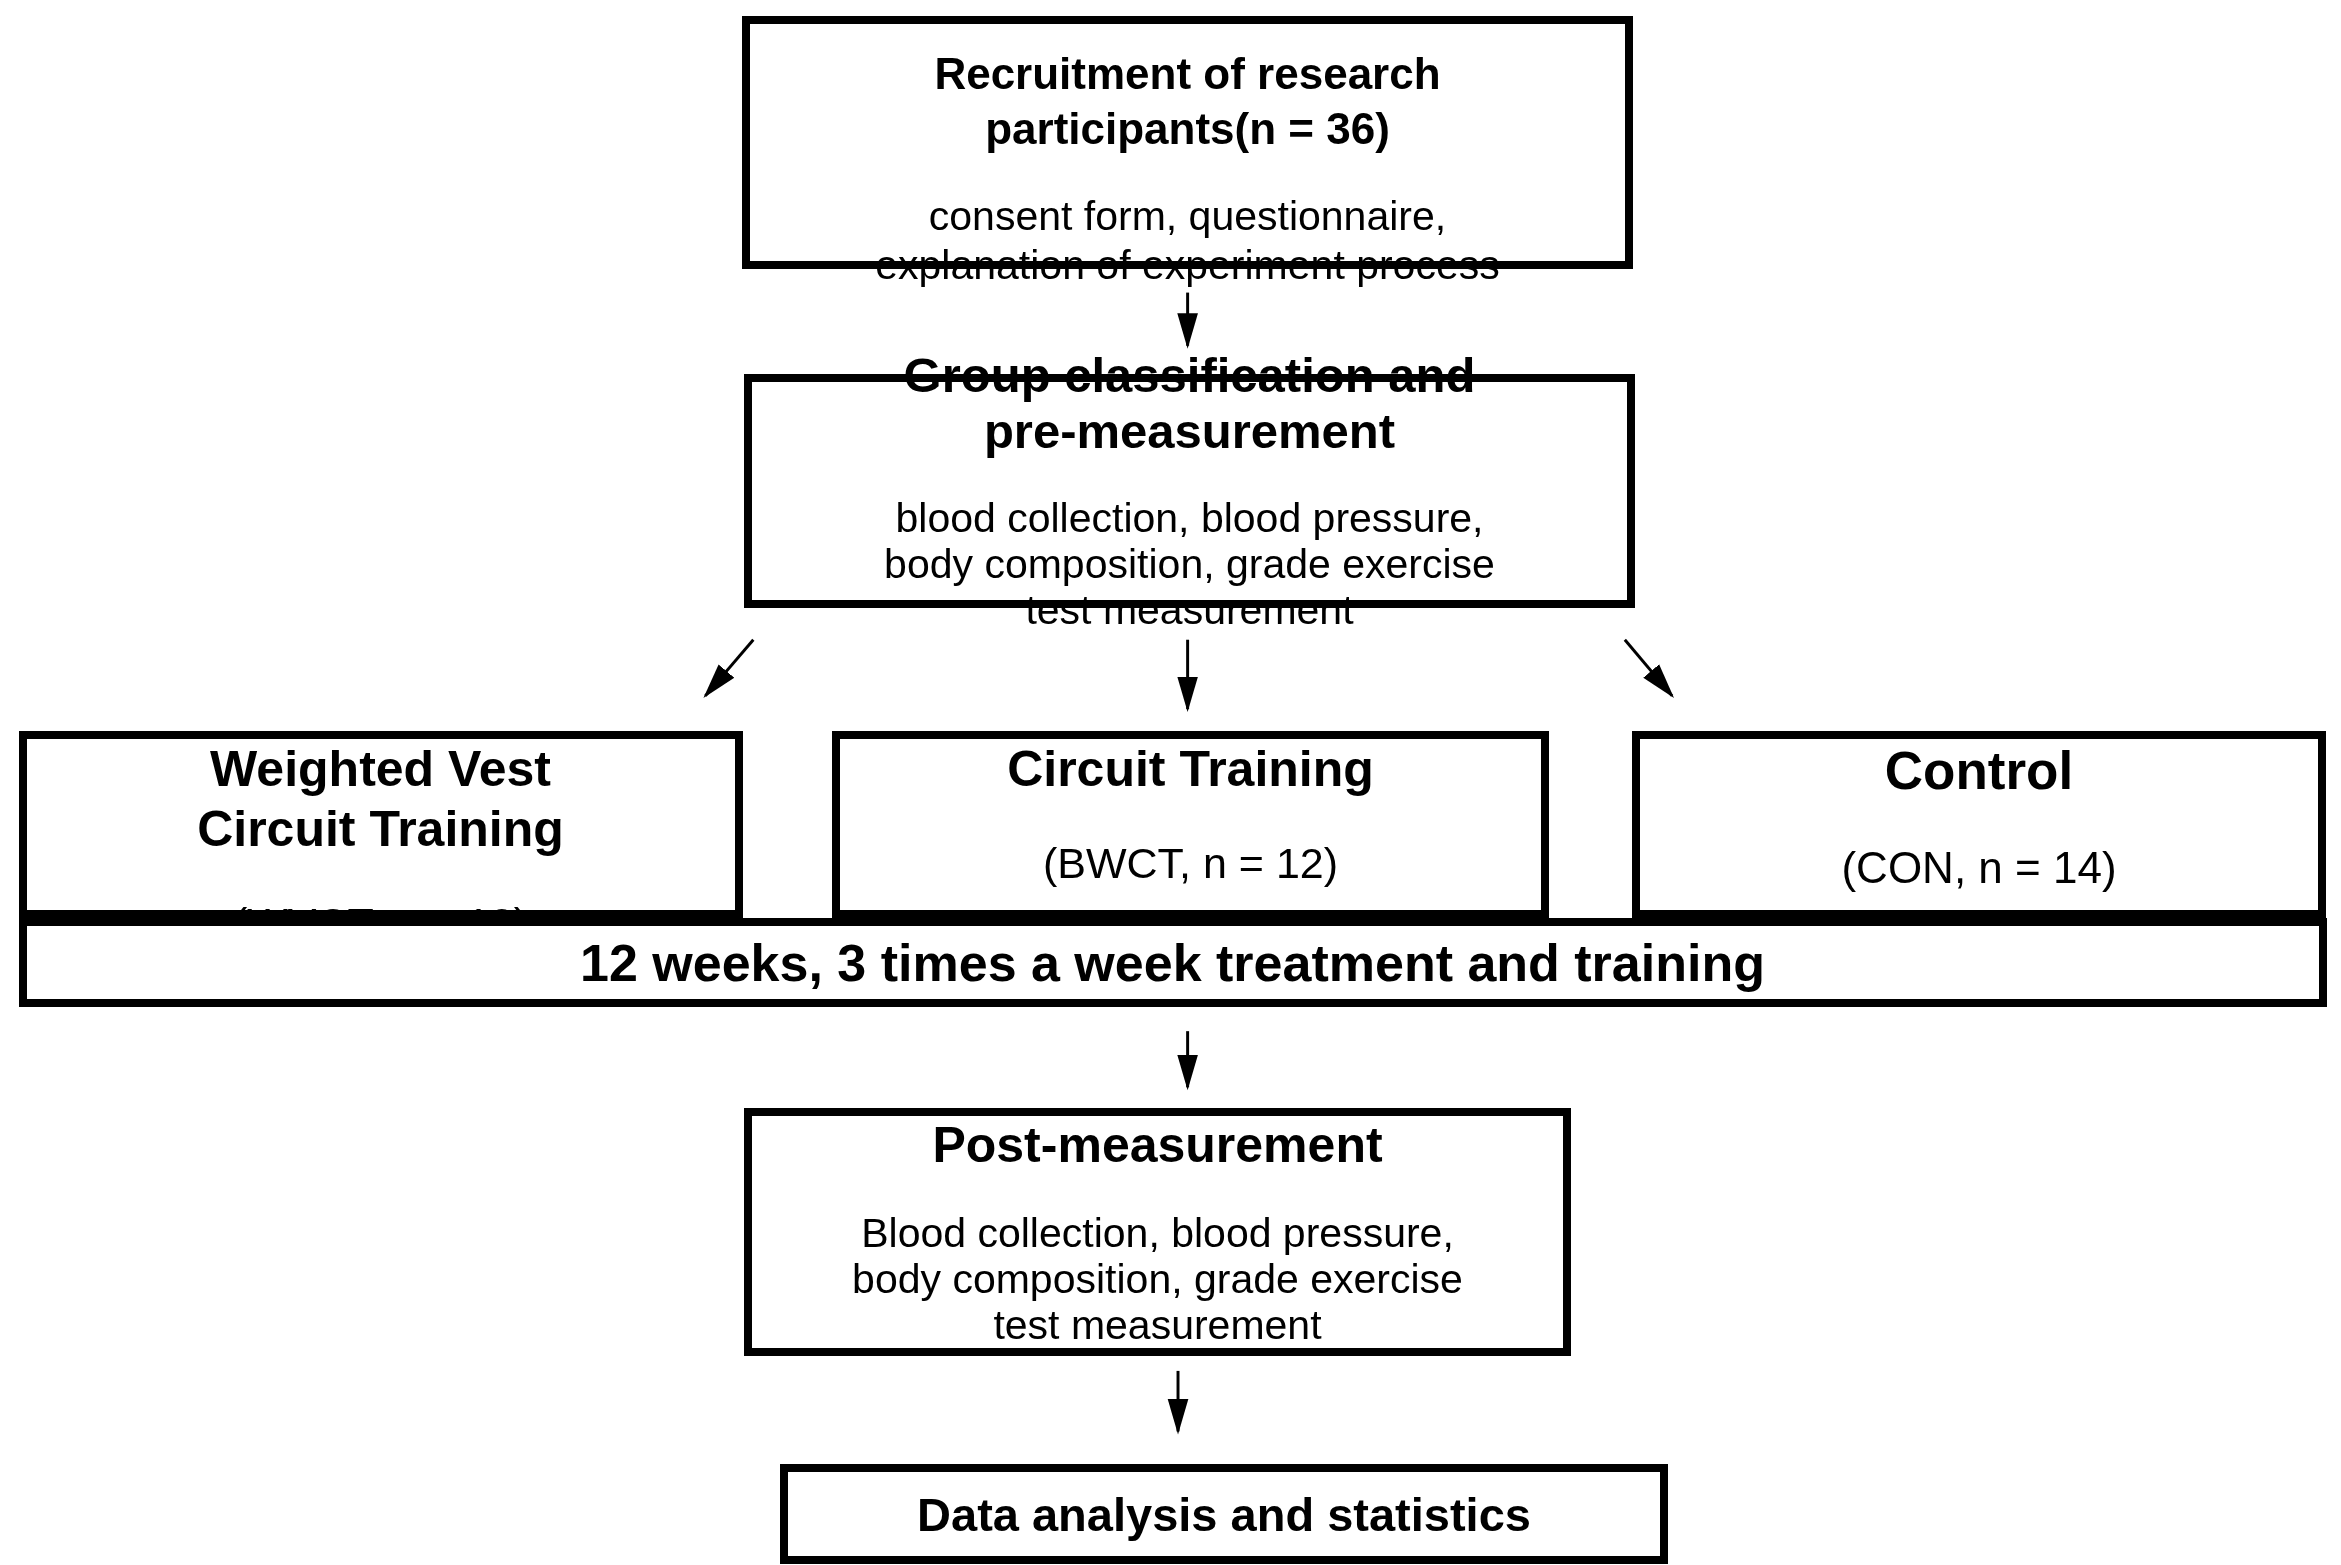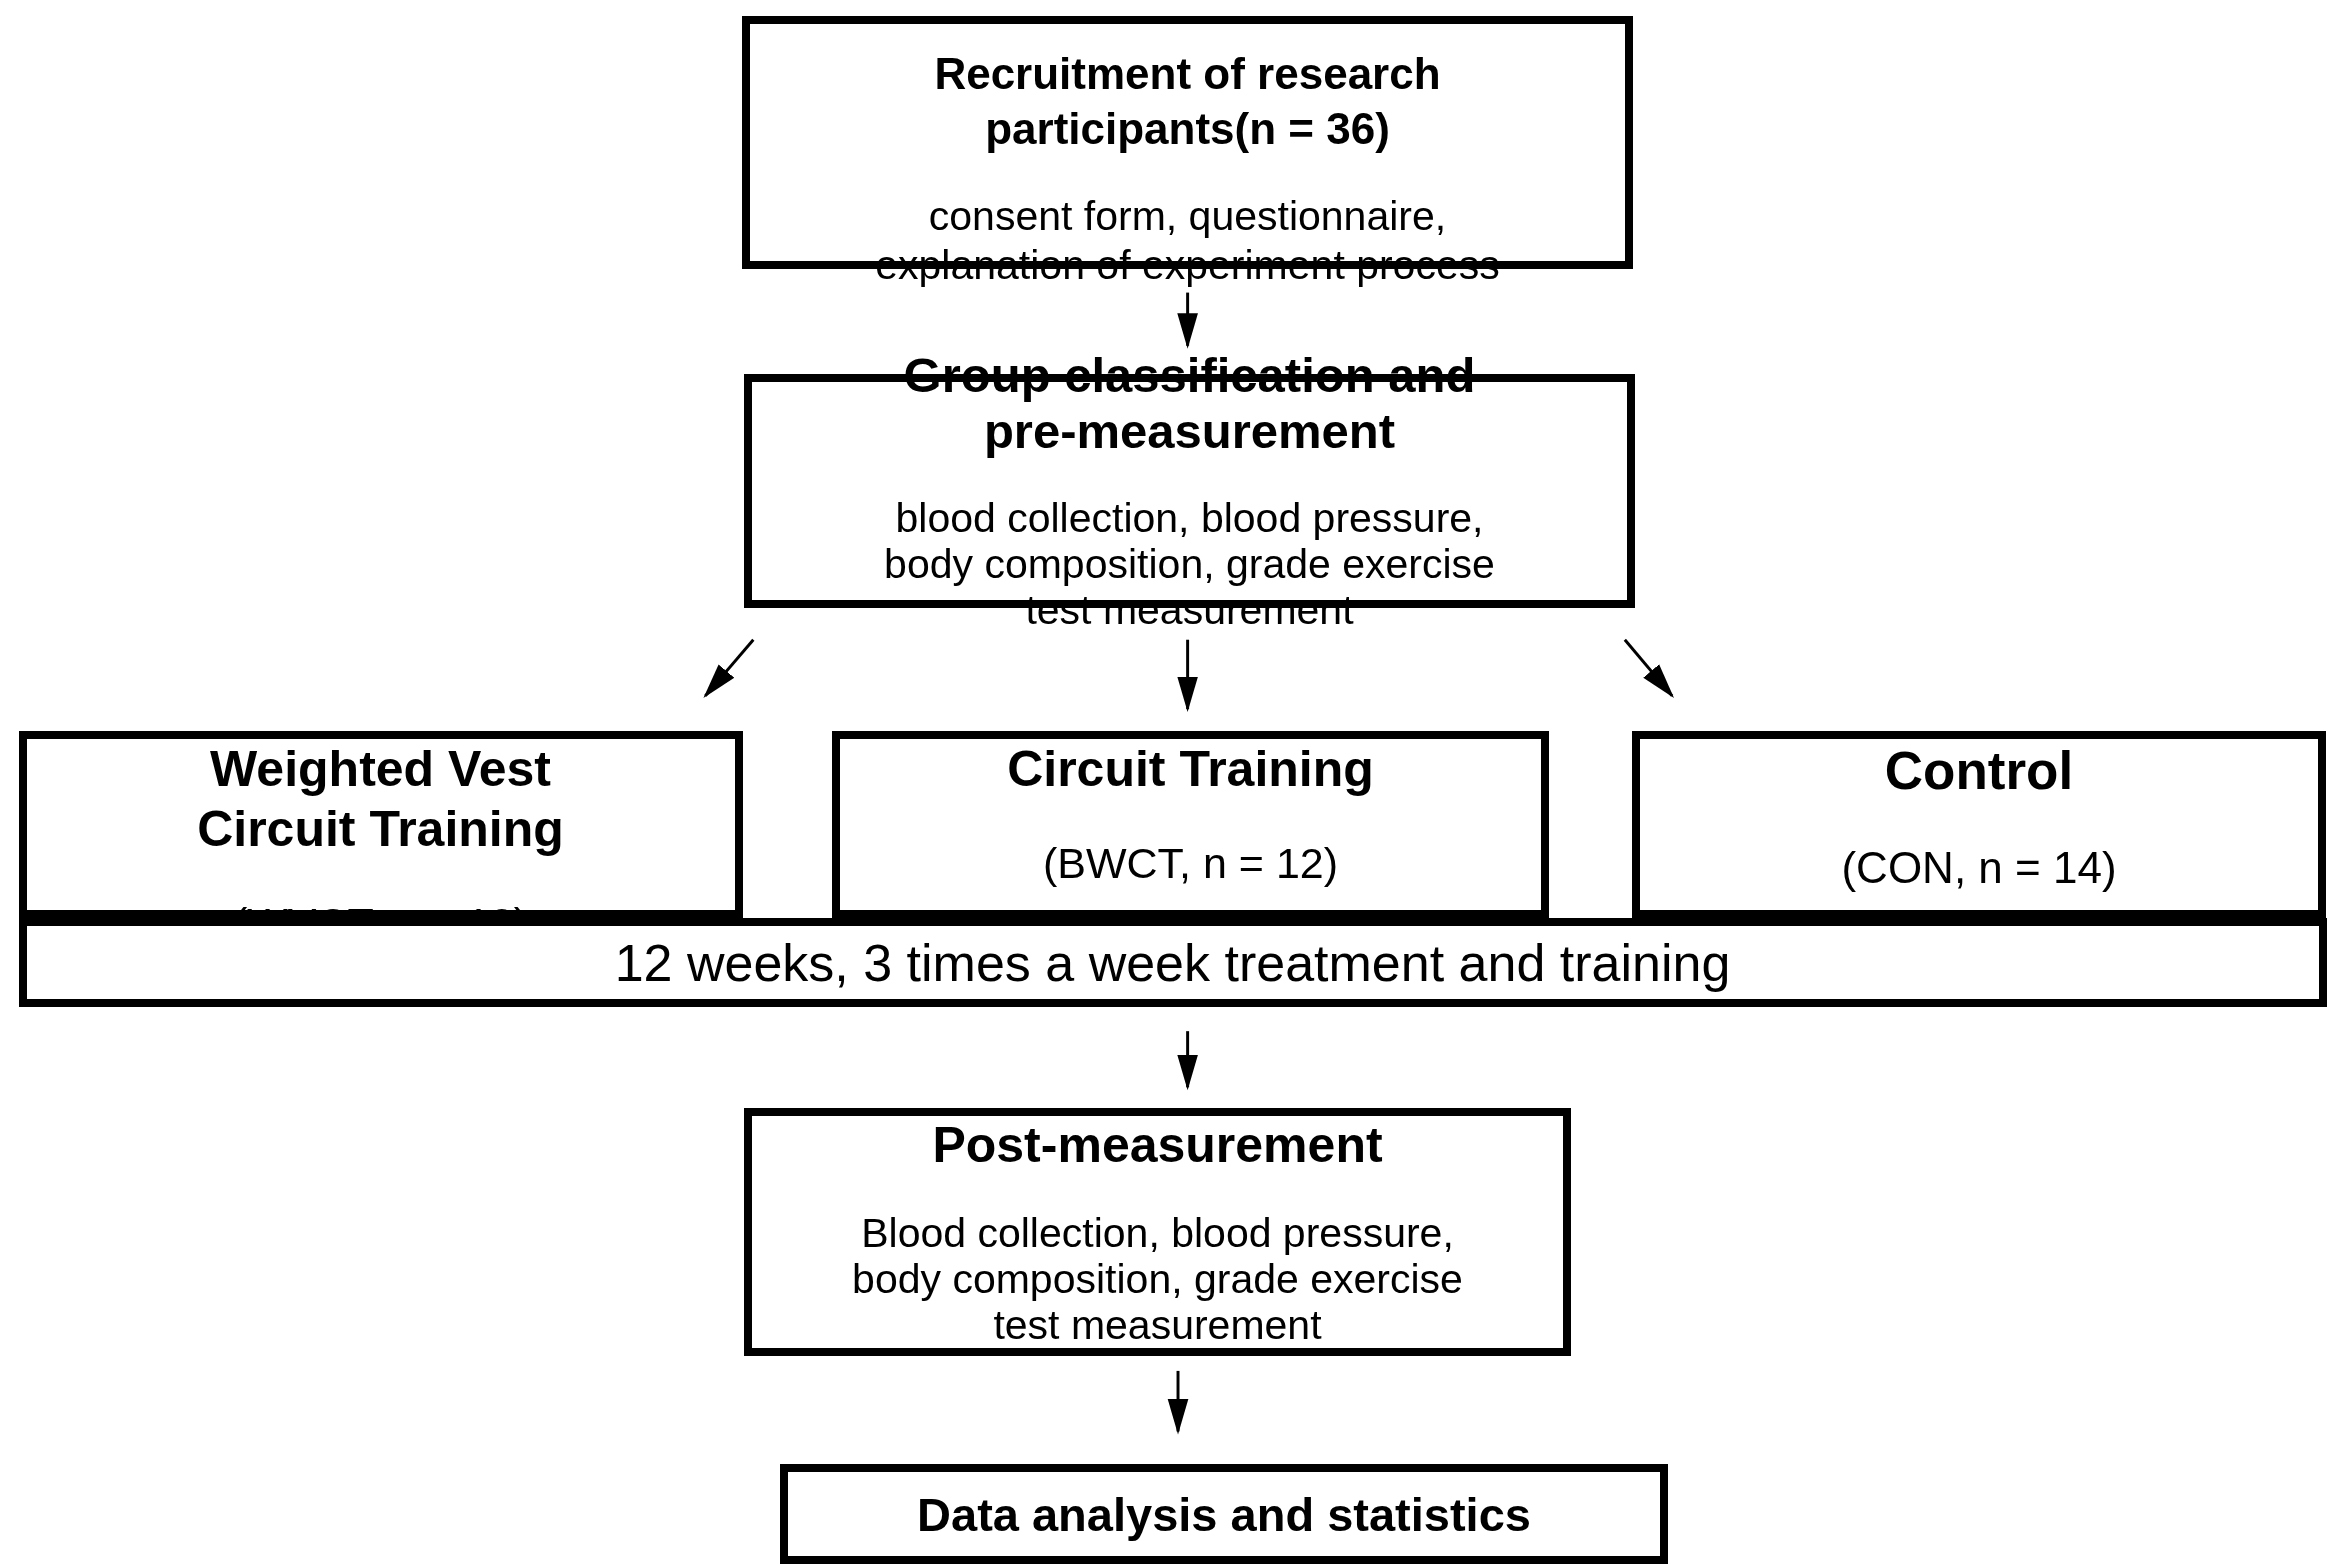--- a/index.html
+++ b/index.html
@@ -57,21 +57,21 @@
   #box-control .title { font-size: 53px; }
   #box-control .subtitle { font-size: 44px; }
 
   
   #bar-treatment {
     left: 18.5px; top: 918px; width: 2308px; height: 89px;
     flex-direction: row;
     justify-content: center;
     align-items: center;
     font-size: 52px;
-    font-weight: 400;
+    font-weight: 700;
   }
 
   
   #box-post {
     left: 744px; top: 1108px; width: 827px; height: 248px;
     justify-content: center;
   }
   #box-post .title { font-size: 50px; font-weight: 700; line-height: 1.2; }
   #box-post .details { font-size: 41px; line-height: 1.12; }
 

